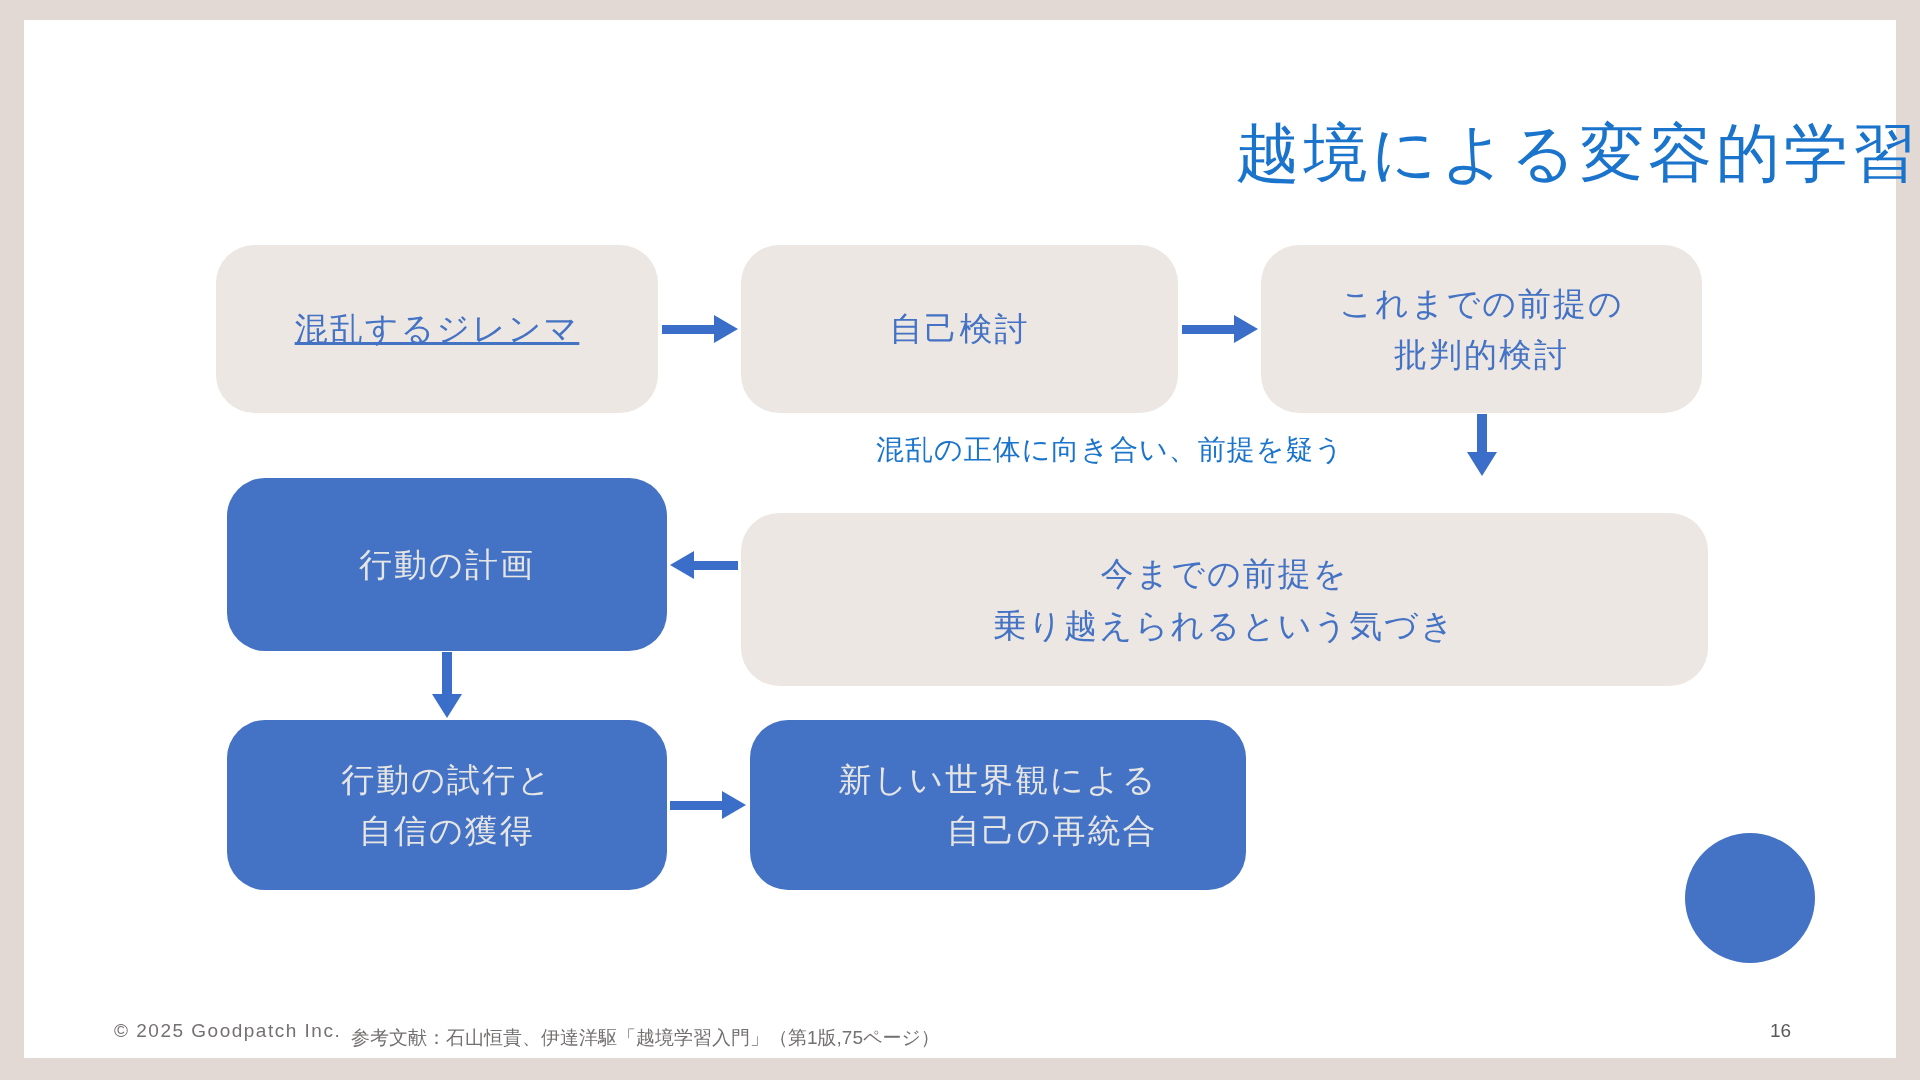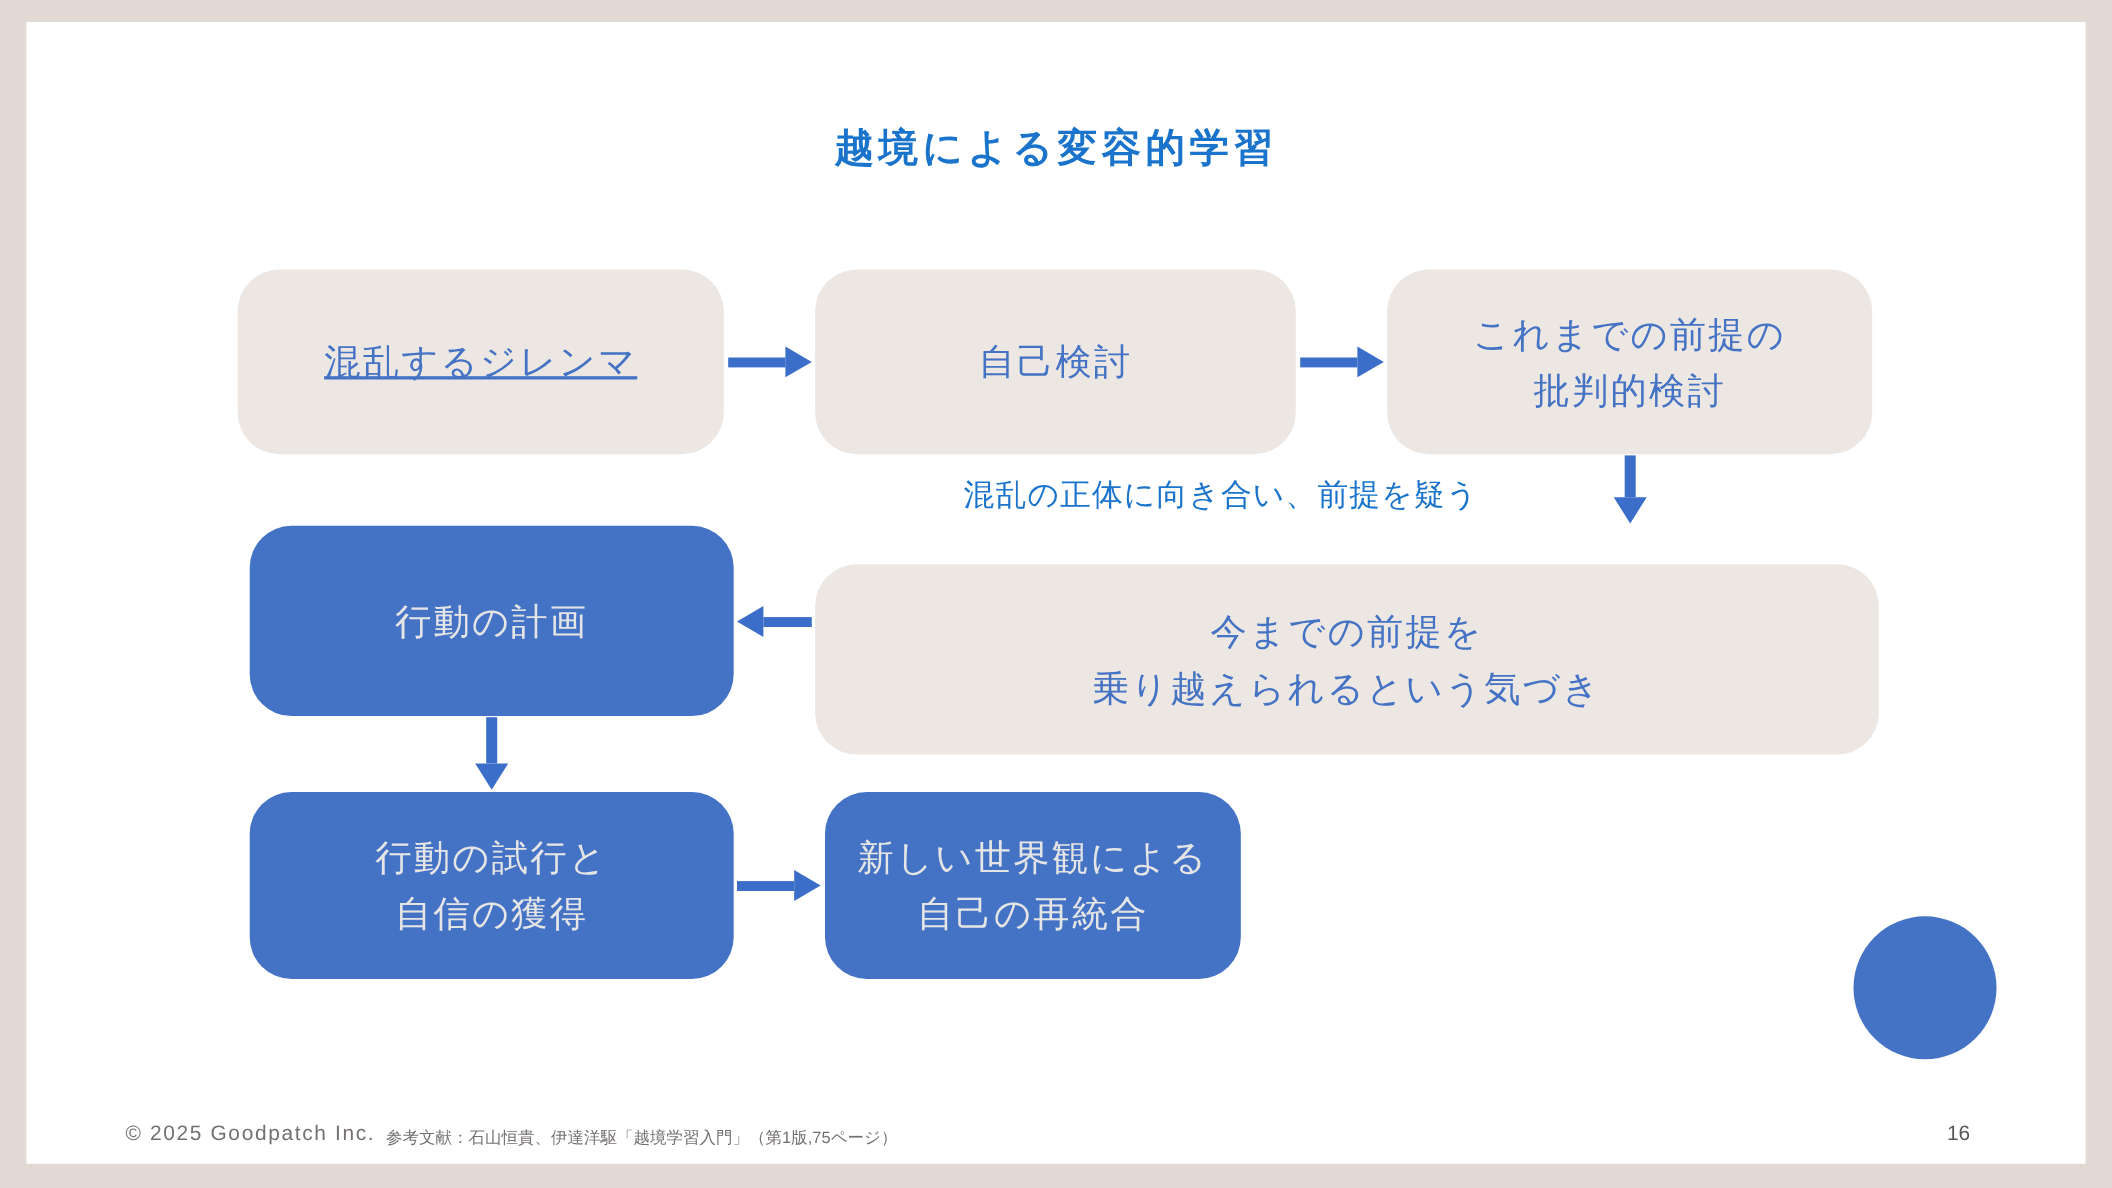--- a/index.html
+++ b/index.html
@@ -20,23 +20,23 @@
     top: 20px;
     right: 24px;
     bottom: 22px;
     background: var(--slide-bg, #ffffff);
   }
   .title {
     position: absolute;
     left: 0;
     top: 110px;
     width: 1920px;
-    text-align: center;
-    font-size: 36px;
-    font-weight: 700;
+    text-align: right;
+    font-size: 64px;
+    font-weight: 400;
     letter-spacing: 4px;
     color: var(--bright-blue, #1b74cc);
     margin: 0;
   }
   .box {
     position: absolute;
     border-radius: 38px;
     display: flex;
     align-items: center;
     justify-content: center;
@@ -116,21 +116,21 @@
     left: 114px;
     top: 1020px;
     font-size: 19px;
     letter-spacing: 1.5px;
     color: var(--footer-gray, #757070);
   }
   .footer-reference {
     position: absolute;
     left: 351px;
     top: 1025px;
-    font-size: 15px;
+    font-size: 19px;
     color: var(--footer-gray, #757070);
   }
   .page-number {
     position: absolute;
     left: 1770px;
     top: 1020px;
     font-size: 19px;
     color: var(--page-gray, #595959);
   }
 </style>
@@ -181,20 +181,20 @@
 </div>
 
 <div class="box blue" style="left:227px; top:720px; width:440px; height:170px;">行動の試行と
 自信の獲得</div>
 
 <div class="h-arrow" style="left:670px; top:791px; width:76px; height:28px;">
   <div class="shaft"></div>
   <div class="head-right"></div>
 </div>
 
-<div class="box blue" style="left:750px; top:720px; width:378px; height:170px;">新しい世界観による
+<div class="box blue" style="left:750px; top:720px; width:496px; height:170px;text-align:right;">新しい世界観による
 自己の再統合</div>
 
 <div class="circle"></div>
 
 <div class="footer-copyright">© 2025 Goodpatch Inc.</div>
 <div class="footer-reference">参考文献：石山恒貴、伊達洋駆「越境学習入門」（第1版,75ページ）</div>
 <div class="page-number">16</div>
 
 </body></html>

